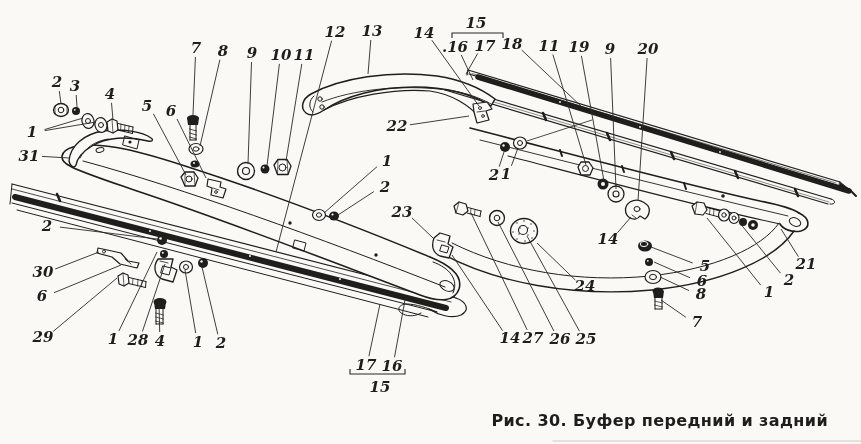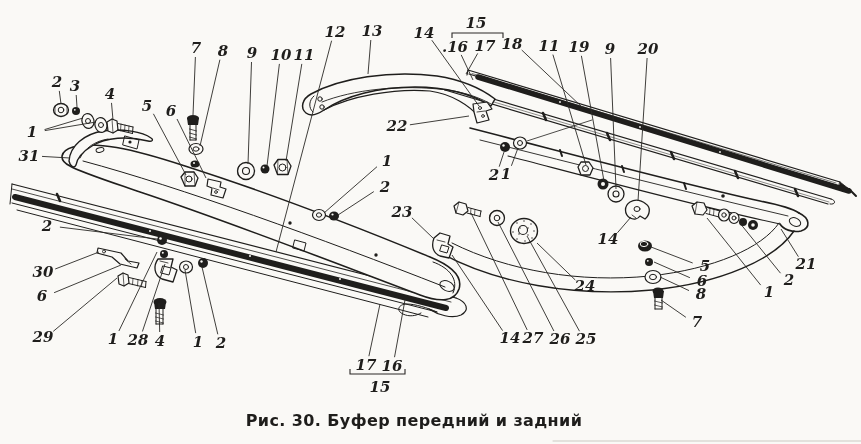--- a/index.html
+++ b/index.html
@@ -3,21 +3,21 @@
 <meta charset="utf-8">
 <style>
   html,body{margin:0;padding:0;background:#e8e6e2;}
   .stage{
     position:relative;width:861px;height:444px;overflow:hidden;
     background:#faf9f6;
     font-family:"DejaVu Sans", sans-serif;
   }
   .stage svg{position:absolute;left:0;top:0;}
   .caption{
-    position:absolute;left:0;top:411px;width:828px;text-align:center;
+    position:absolute;left:0;top:411px;width:828px;text-align:right;
     font-family:"DejaVu Sans", sans-serif;
     font-size:16px;font-weight:700;letter-spacing:.4px;color:#1e1d1b;
   }
   #callout-layer text, .bracket-lbl{
     font-family:"DejaVu Serif", serif;
     font-style:italic;font-weight:700;font-size:15px;
     fill:#1f1e1c;text-anchor:middle;dominant-baseline:central;
   }
   #callout-layer line{stroke:#2a2926;stroke-width:0.9;}
   .bracket-line{stroke:#2a2926;stroke-width:1.1;fill:none;}

